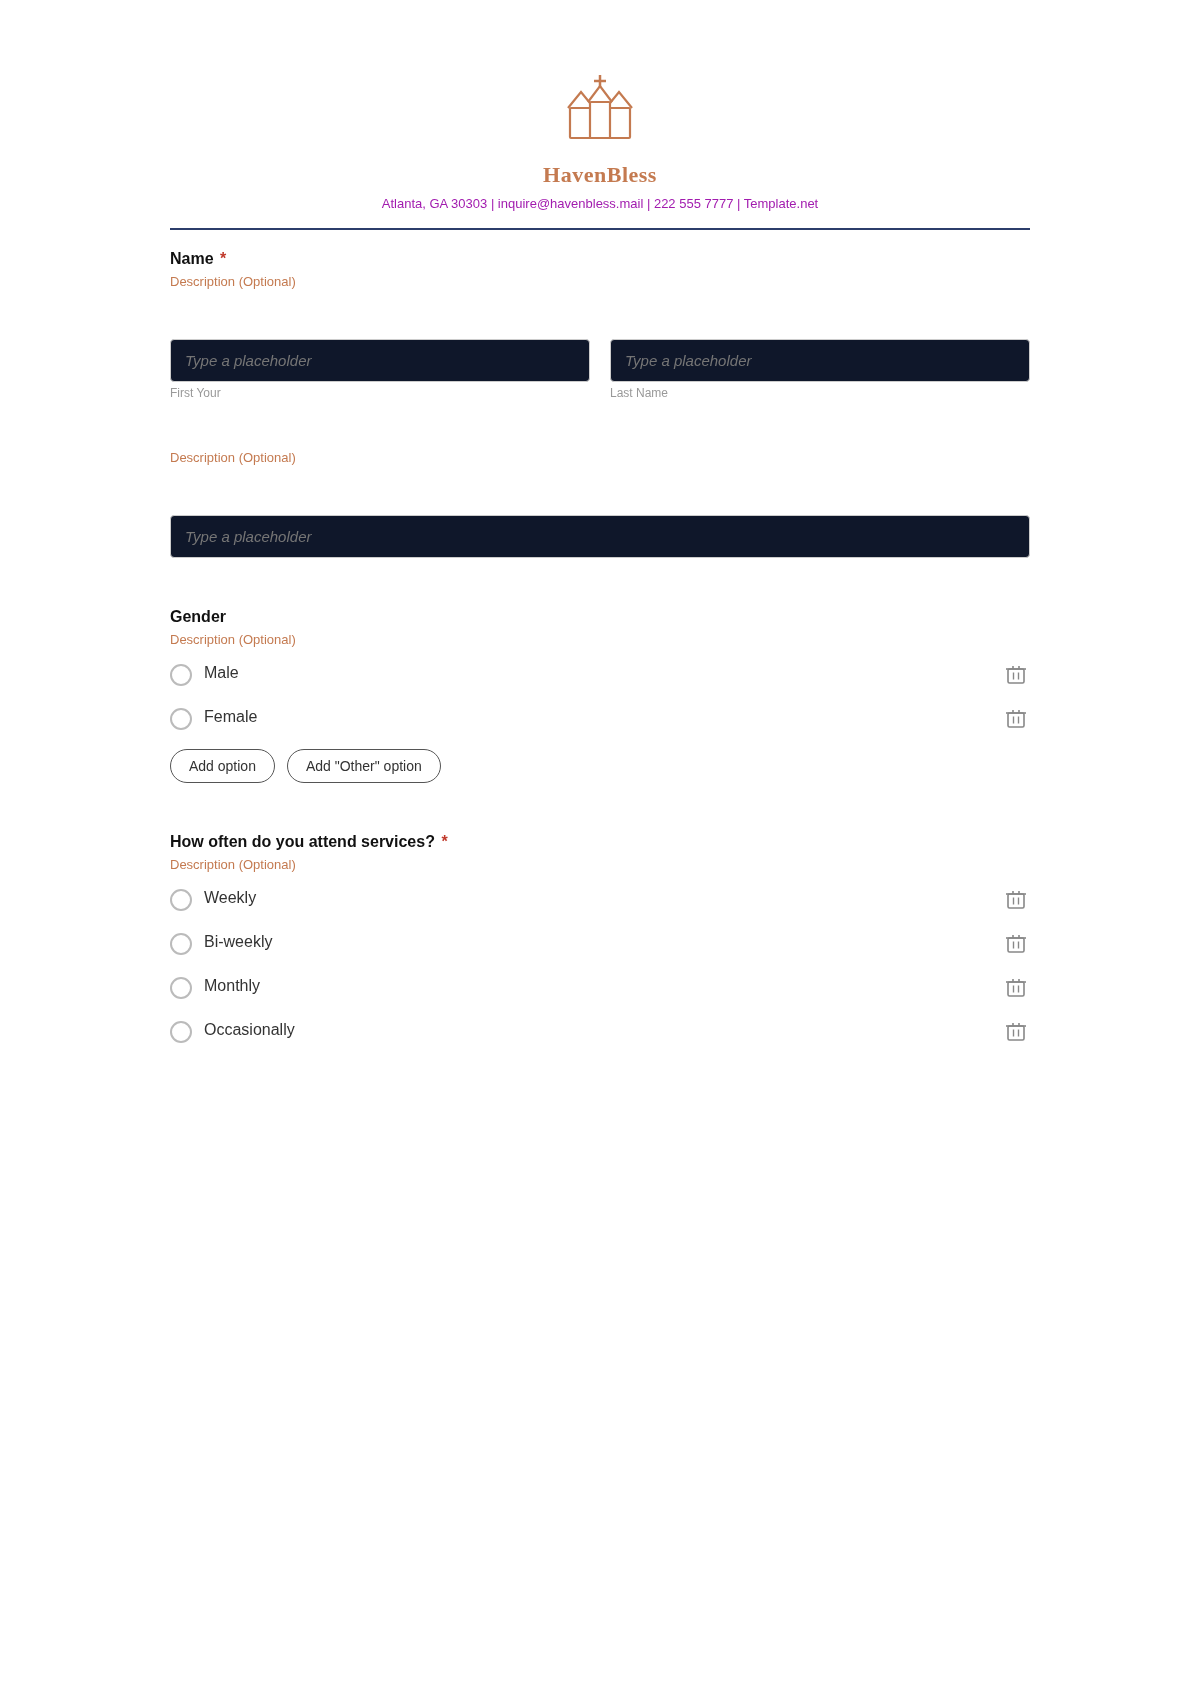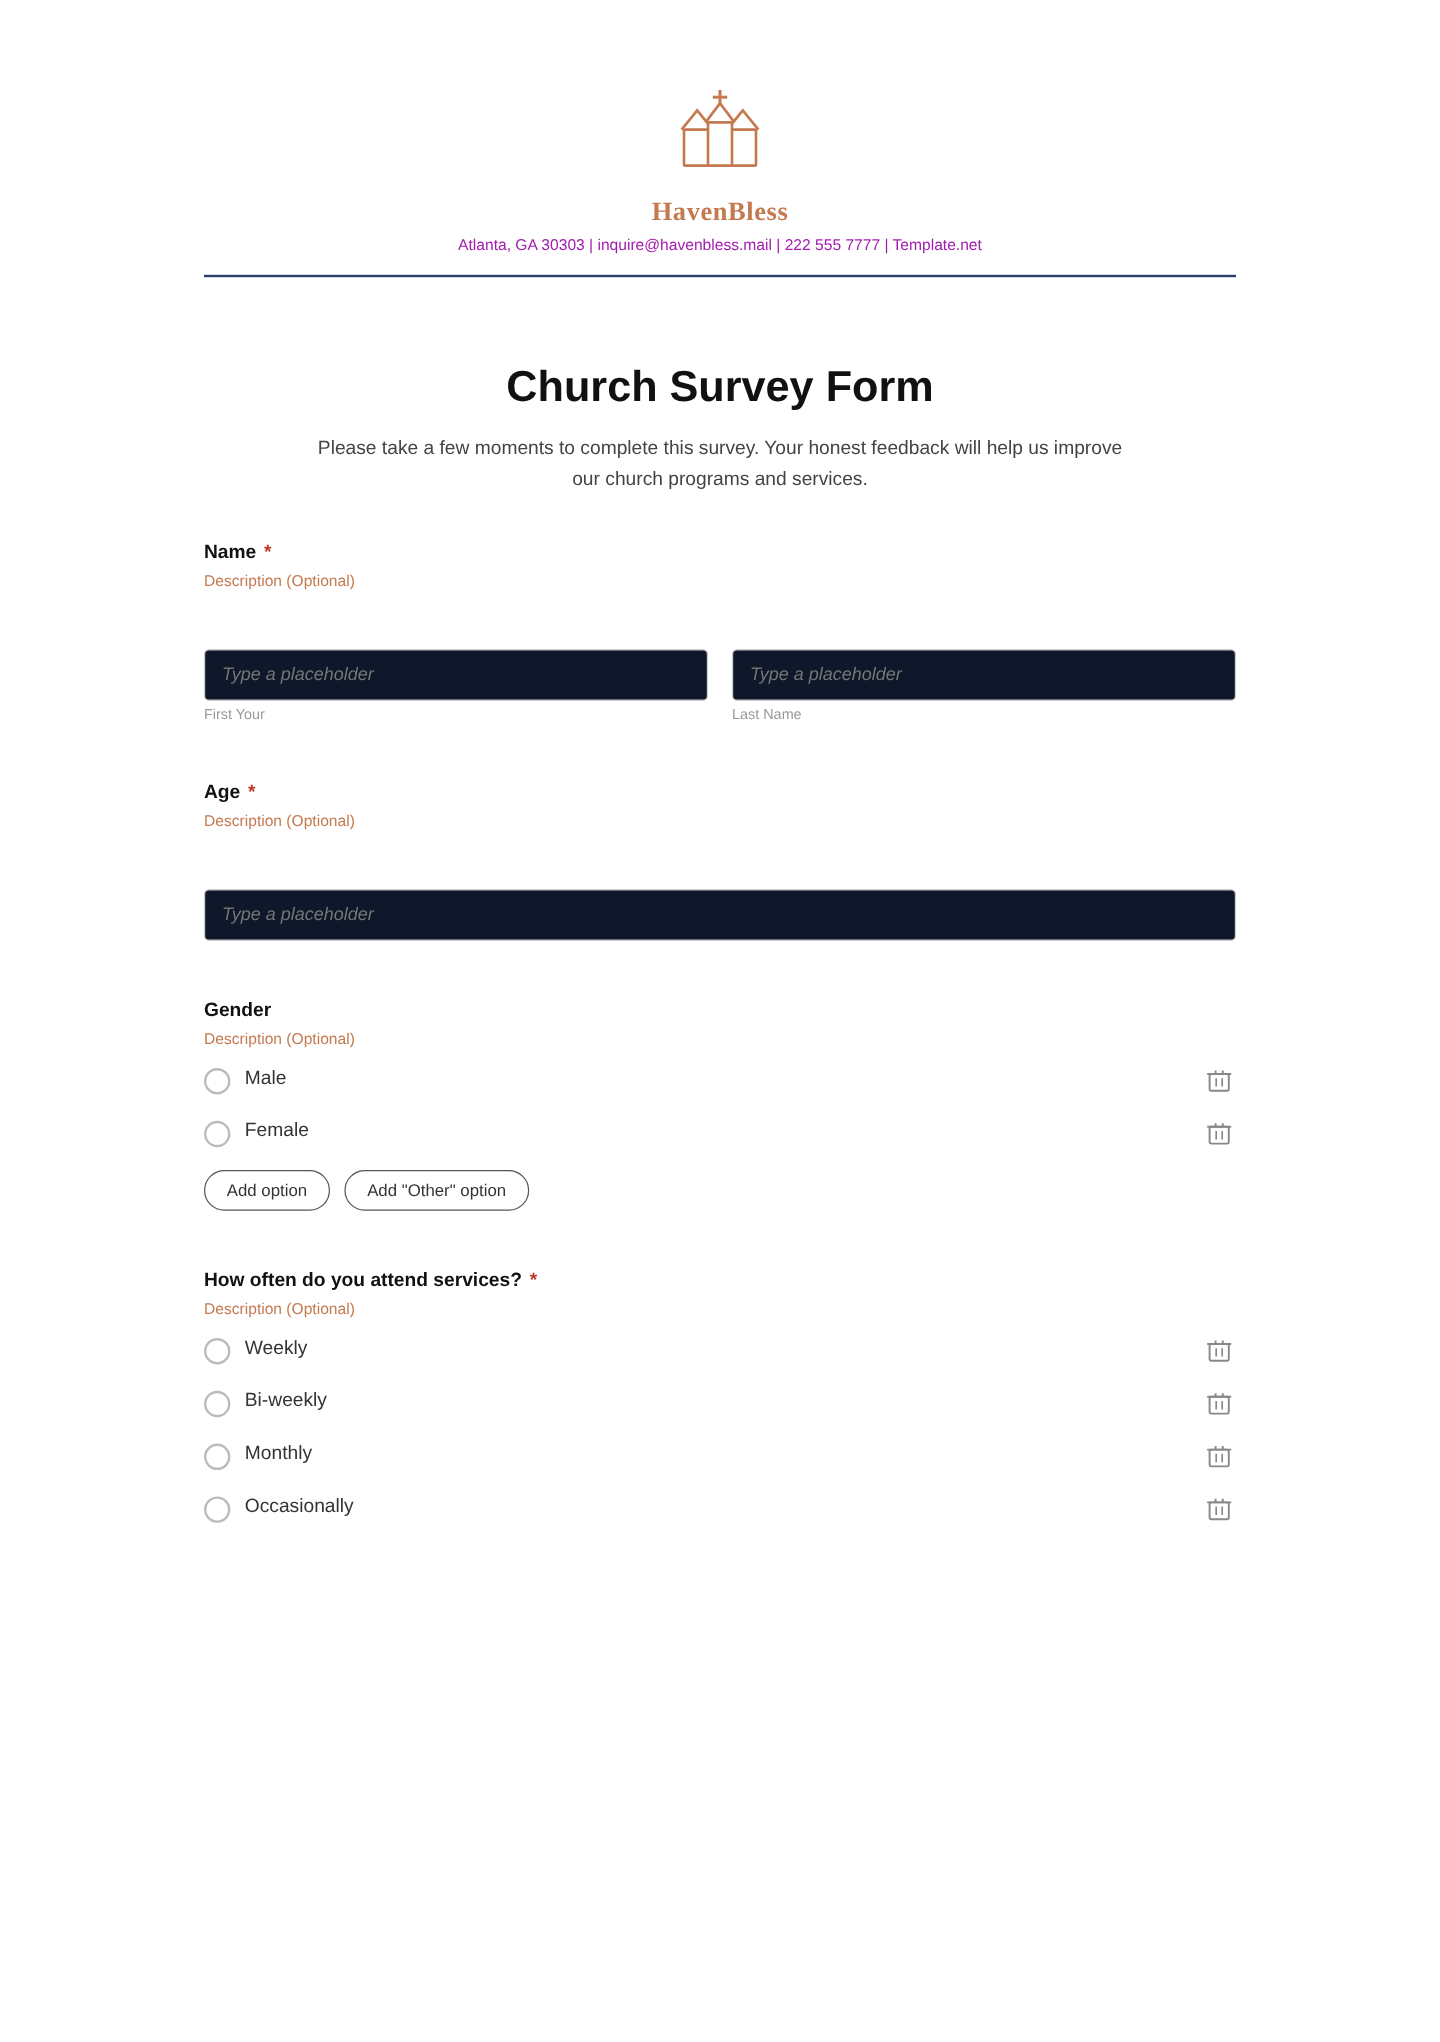--- a/index.html
+++ b/index.html
@@ -188,46 +188,39 @@
         <rect x="30" y="32" width="20" height="36" rx="1" fill="#fff" stroke="#c47a50" stroke-width="2.2"></rect>
 
         <polyline points="28,32 40,16 52,32" fill="none" stroke="#c47a50" stroke-width="2.2"></polyline>
       </svg>
     </div>
     <span class="brand-name">HavenBless</span>
     <span class="contact-info">Atlanta, GA 30303 | inquire@havenbless.mail | 222 555 7777 | Template.net</span>
     <hr class="header-divider">
   </div>
 
-  <div class="form-title-section">
-    <h1 class="form-title">Church Survey Form</h1>
-    <p class="form-description">Please take a few moments to complete this survey. Your honest feedback will help us improve our church programs and services.</p>
-  </div>
 
   <div class="form-section">
     <div class="field-label">
       <span>Name</span><span class="required"> *</span>
     </div>
     <div class="field-description">Description (Optional)</div>
     <div class="input-row">
       <div class="input-group">
         <input class="text-input" type="text" placeholder="Type a placeholder" style="">
         <div class="sub-label">First Your</div>
       </div>
       <div class="input-group">
         <input class="text-input" type="text" placeholder="Type a placeholder" style="">
         <div class="sub-label">Last Name</div>
       </div>
     </div>
   </div>
 
   <div class="form-section">
-    <div class="field-label">
-      <span>Age</span><span class="required"> *</span>
-    </div>
     <div class="field-description">Description (Optional)</div>
     <input class="text-input" type="text" style="width: 100%;" placeholder="Type a placeholder">
   </div>
 
   <div class="form-section">
     <div class="field-label">
       <span>Gender</span>
     </div>
     <div class="field-description">Description (Optional)</div>
 

